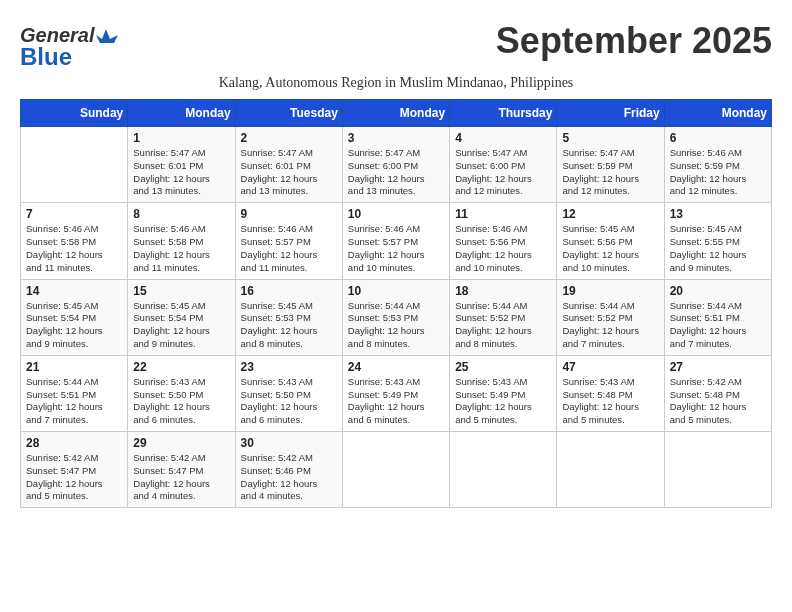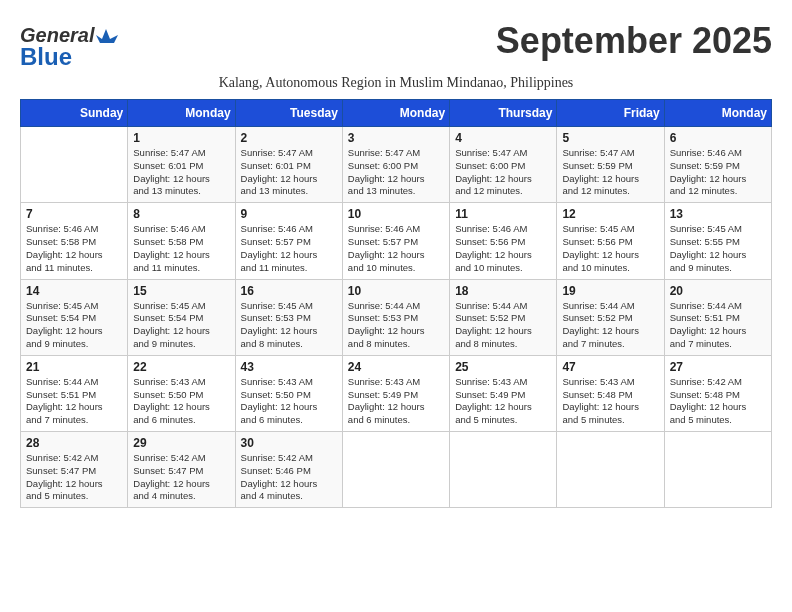--- a/index.html
+++ b/index.html
@@ -265,21 +265,21 @@
 and 7 minutes.</div>
         </td>
         <td>
           <span class="day-num">22</span>
           <div class="day-info" style="white-space: pre-line;">Sunrise: 5:43 AM
 Sunset: 5:50 PM
 Daylight: 12 hours
 and 6 minutes.</div>
         </td>
         <td>
-          <span class="day-num">43</span>
+          <span class="day-num">23</span>
           <div class="day-info" style="white-space: pre-line;">Sunrise: 5:43 AM
 Sunset: 5:50 PM
 Daylight: 12 hours
 and 6 minutes.</div>
         </td>
         <td>
           <span class="day-num">24</span>
           <div class="day-info" style="white-space: pre-line;">Sunrise: 5:43 AM
 Sunset: 5:49 PM
 Daylight: 12 hours

